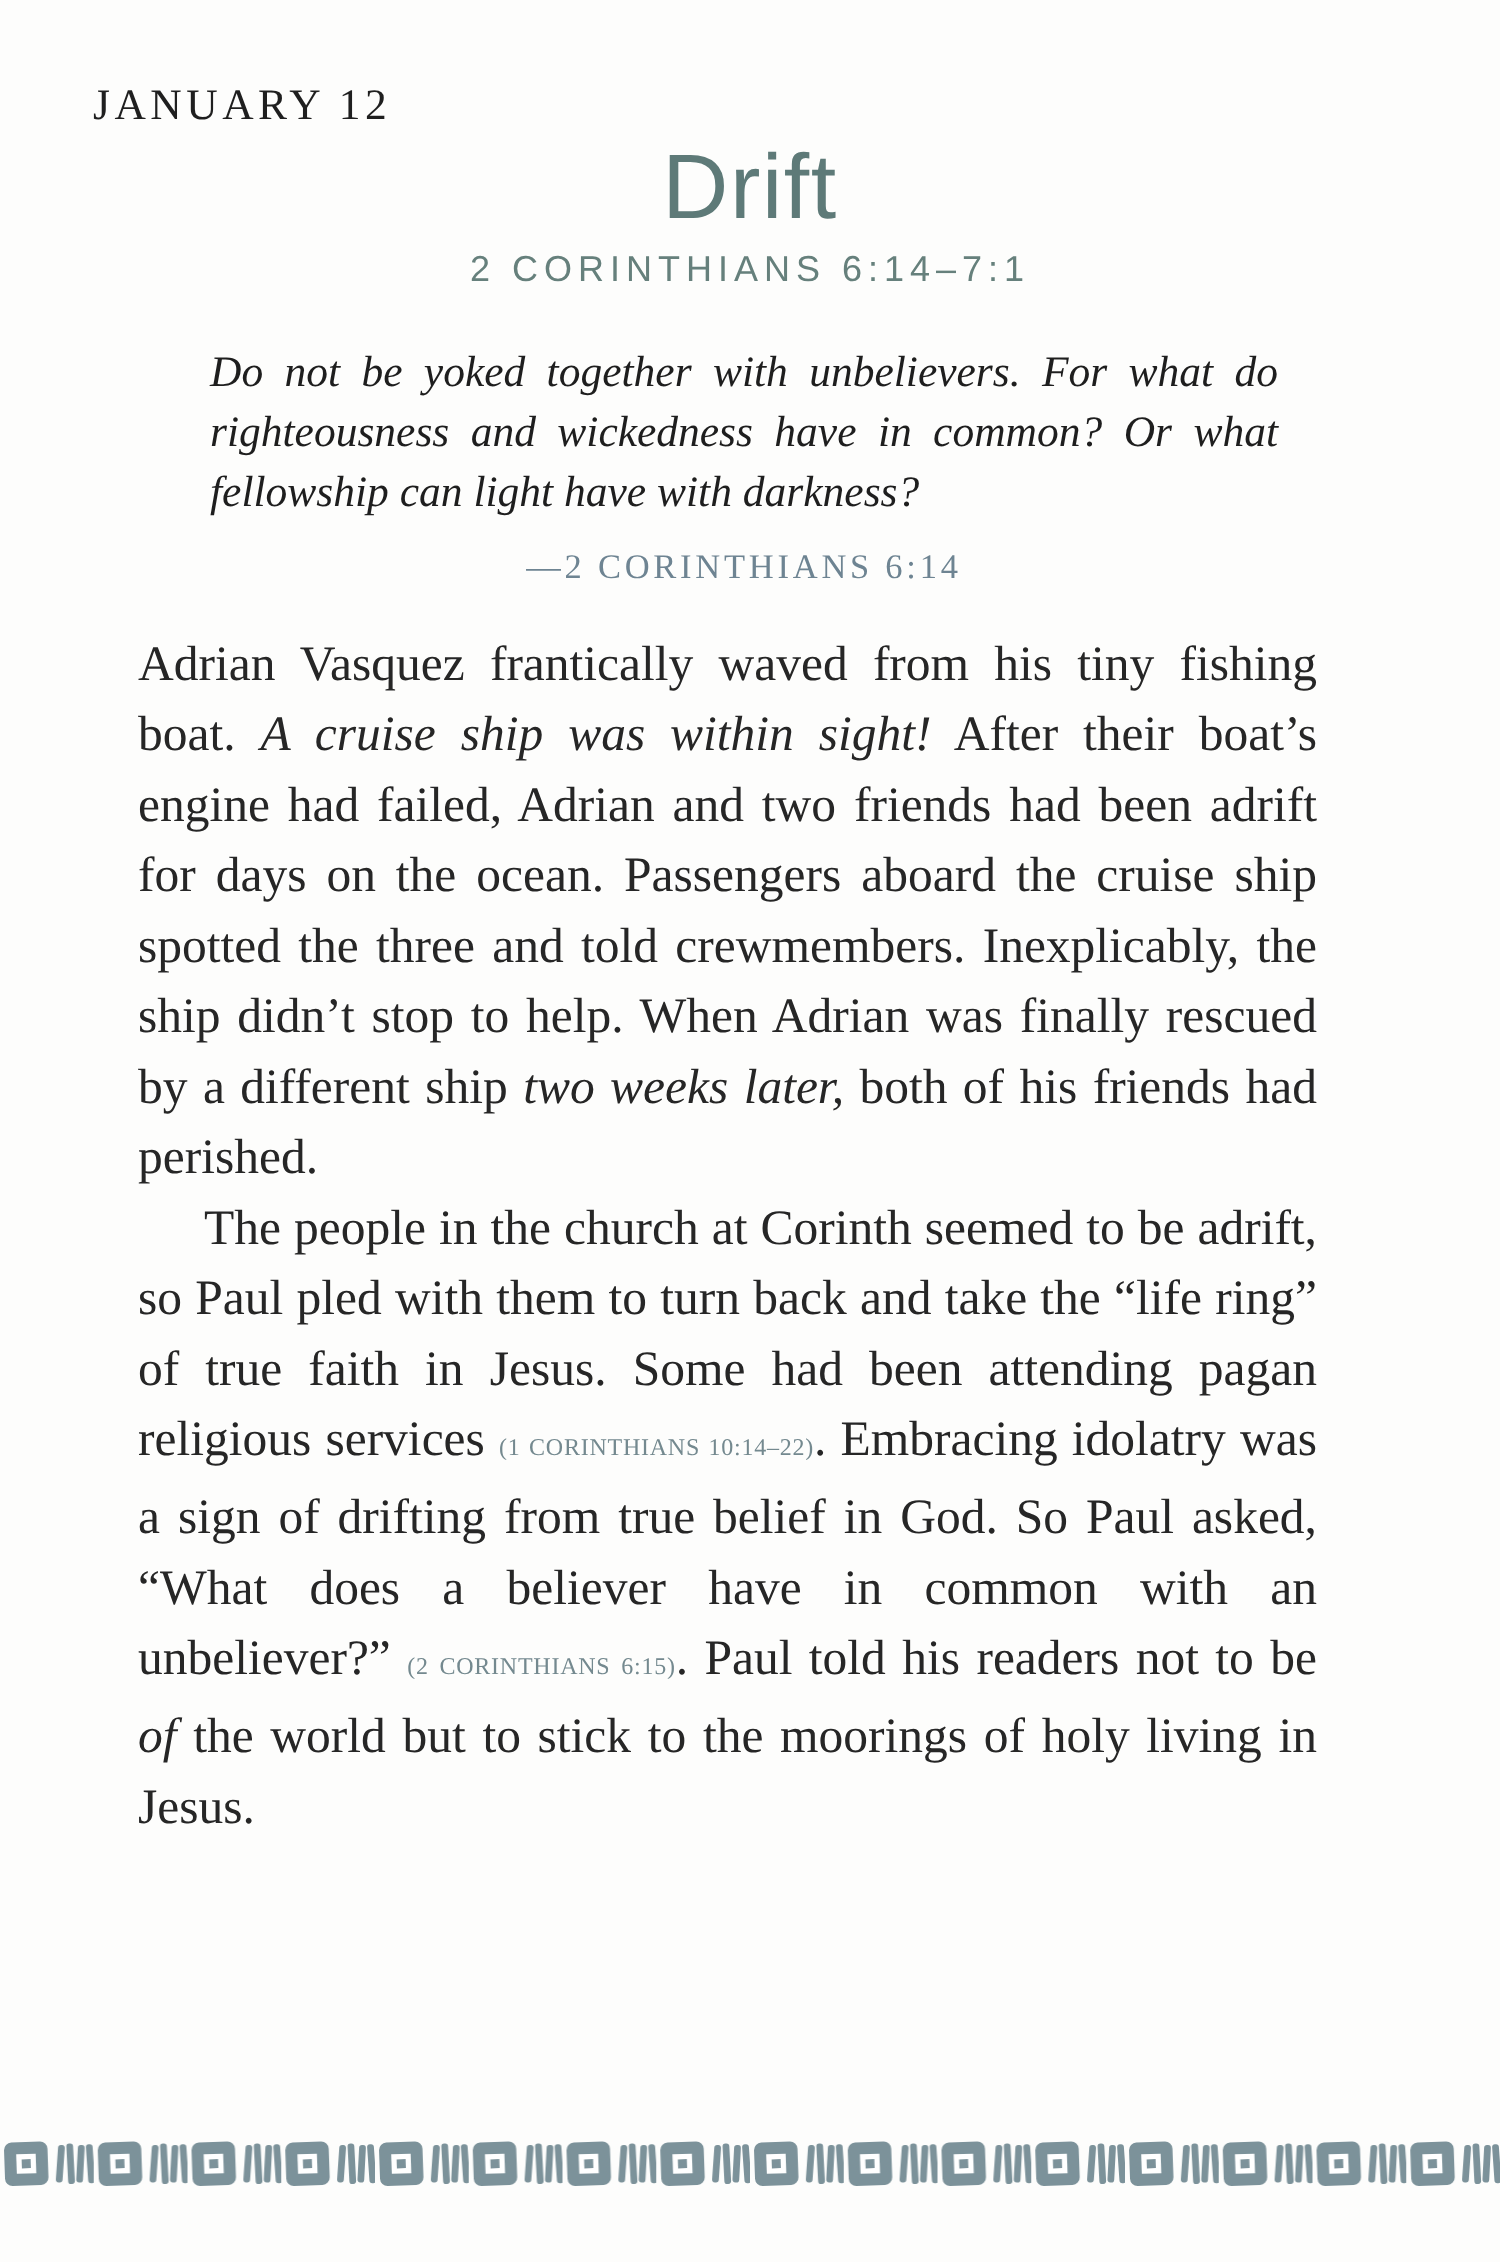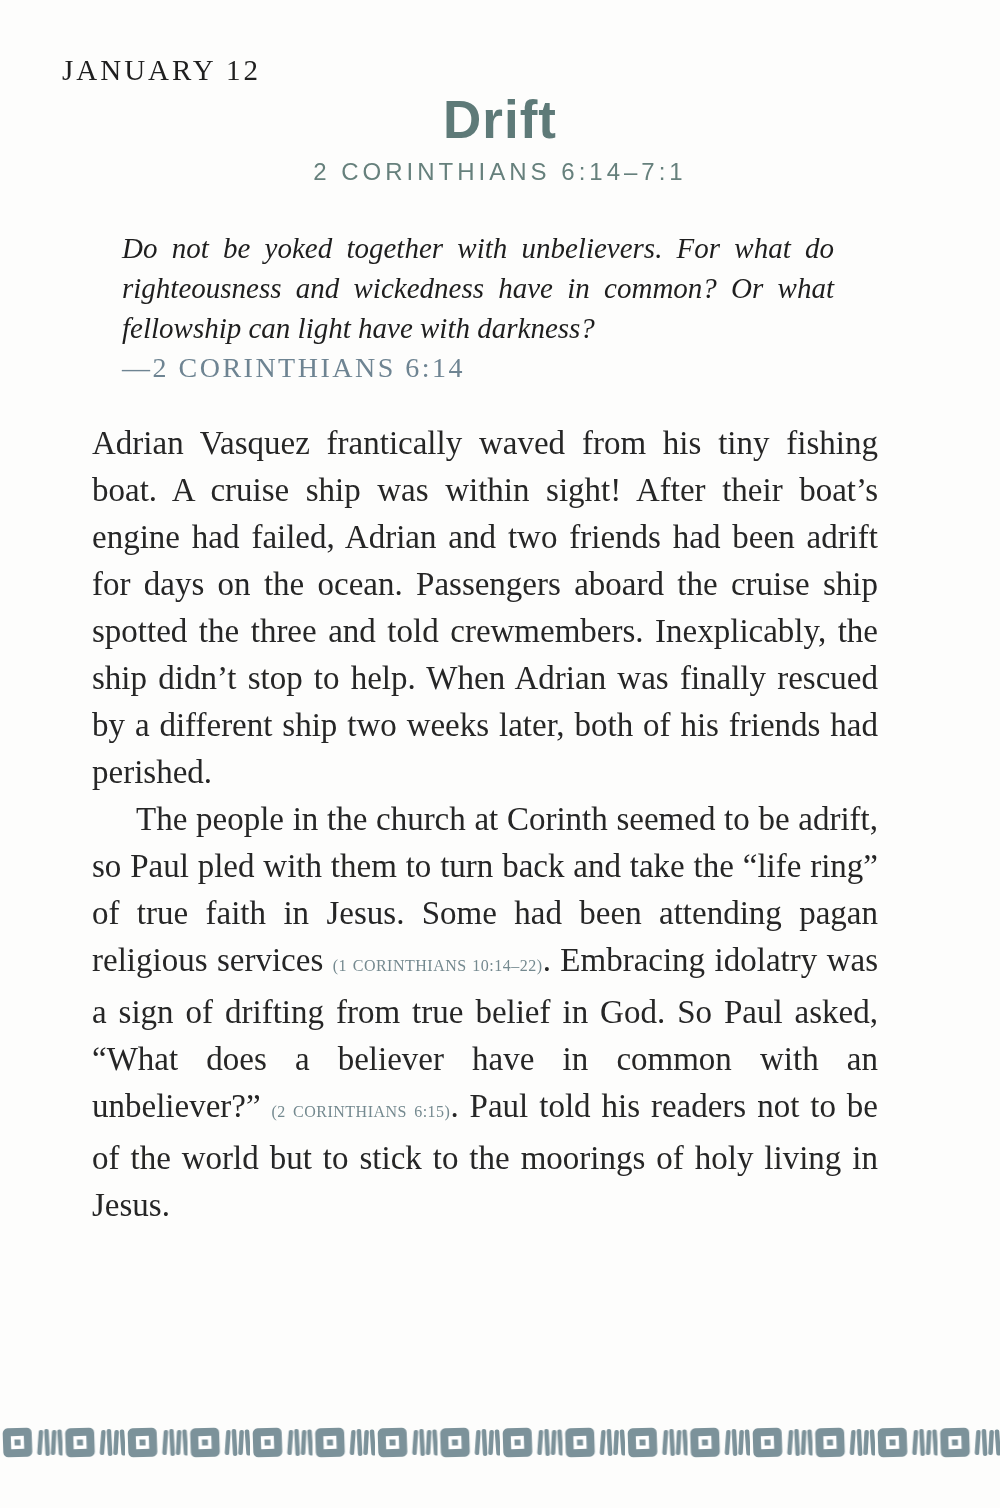--- a/index.html
+++ b/index.html
@@ -33,66 +33,66 @@
   }
   .title-block {
     position: absolute;
     top: 92px;
     left: 0;
     width: 100%;
     text-align: center;
   }
   .page-title {
     font-family: "Liberation Sans", sans-serif;
-    font-weight: 700;
-    font-size: 53px;
+    font-weight: 400;
+    font-size: 61px;
     line-height: 1.05;
     color: var(--accent-teal);
     letter-spacing: 1px;
   }
   .passage-ref {
     margin-top: 10px;
     font-family: "Liberation Sans", sans-serif;
     font-size: 24px;
     letter-spacing: 4px;
     color: var(--passage-teal);
   }
   .epigraph {
     position: absolute;
     top: 228px;
-    left: 122px;
+    left: 140px;
     width: 712px;
   }
   .epigraph .quote {
     font-style: italic;
     font-size: 29px;
     line-height: 1.38;
     text-align: justify;
     color: #1e1e1e;
   }
   .epigraph .attribution {
-    margin-top: 4px;
-    text-align: left;
-    font-size: 28px;
+    margin-top: 17px;
+    text-align: center;
+    font-size: 23px;
     letter-spacing: 2.5px;
     color: var(--attribution-slate);
   }
   .body-text {
     position: absolute;
     top: 420px;
     left: 92px;
     width: 786px;
     font-size: 33px;
     line-height: 47px;
     text-align: justify;
     hyphens: auto;
     -webkit-hyphens: auto;
   }
   .body-text p.indent { text-indent: 44px; }
-  .seg-italic { }
+  .seg-italic { font-style: italic; }
   .seg-ref {
     color: var(--reference-slate);
     font-size: 16px;
     letter-spacing: 0.5px;
   }
   .seg-mark {
     color: var(--border-teal);
     font-family: "DejaVu Sans", sans-serif;
     font-size: 28px;
   }

